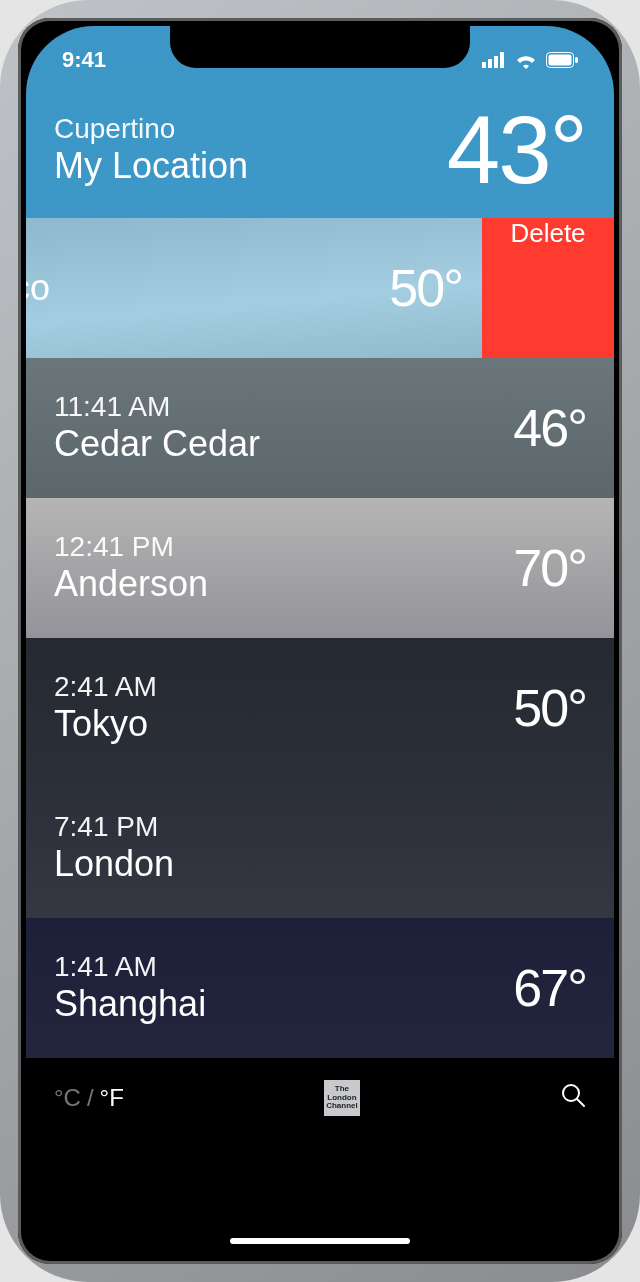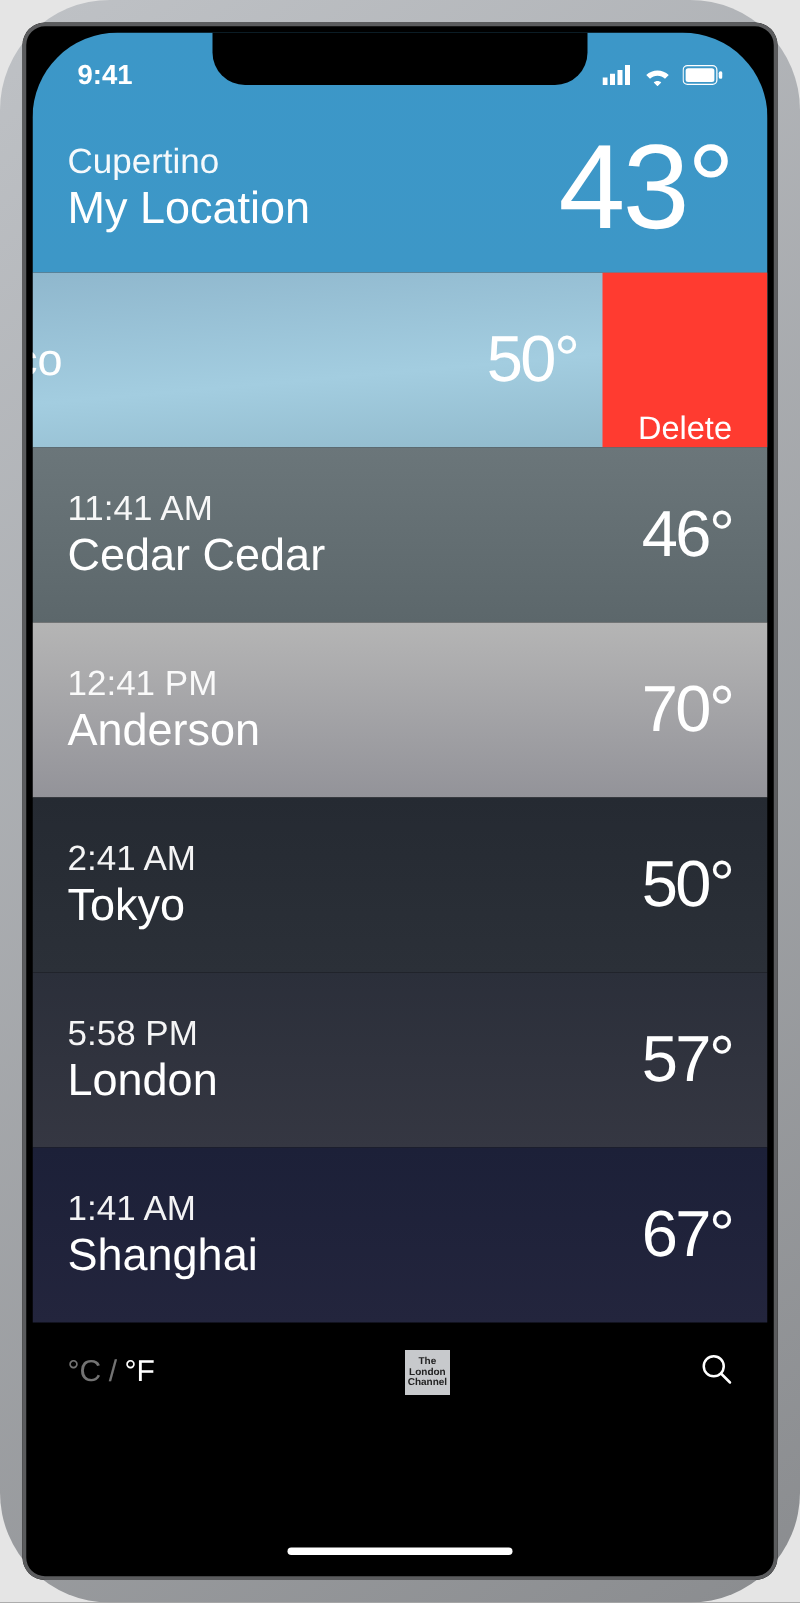--- a/index.html
+++ b/index.html
@@ -8,21 +8,21 @@
     position: relative;
     width: 640px; height: 1282px;
     background: linear-gradient(145deg,#bfc2c6,#8a8c8f);
     border-radius: 88px;
     padding: 18px;
   }
   .bezel {
     position: relative;
     width: 100%; height: 100%;
     background: #000;
-    border-radius: 18px;
+    border-radius: 32px;
     padding: 8px;
     box-shadow: inset 0 0 0 3px #5b5c5e;
   }
   .screen {
     position: relative;
     width: 100%; height: 100%;
     background: #000;
     border-radius: 68px;
     overflow: hidden;
     color: #fff;
@@ -51,21 +51,21 @@
   .row .info { display: flex; flex-direction: column; line-height: 1.15; }
   .row .time { font-size: 28px; font-weight: 300; opacity: .95; }
   .row .city { font-size: 36px; font-weight: 300; }
   .row .temp { font-size: 52px; font-weight: 200; letter-spacing: -2px; }
   .row:first-child .temp { font-size: 96px; }
   .row.swiped { padding-left: 0; }
   .row.swiped .info { transform: translateX(-110px); }
   .row.swiped .main-swipe { display: flex; align-items: center; justify-content: space-between; flex: 1; padding-right: 0; }
   .delete-btn {
     width: 132px; height: 100%; background:#ff3b30;
-    display:flex; align-items:flex-end; justify-content:center;
+    display:flex; align-items:flex-start; justify-content:center;
     font-size: 26px; font-weight: 400; margin-right: -28px;
   }
   .toolbar {
     height: 80px; display: flex; align-items:center; justify-content: space-between;
     padding: 0 28px; font-size: 24px; font-weight: 300;
   }
   .unit { display:flex; gap:6px; align-items:center; }
   .unit .dim { opacity: .45; }
   .twc { width: 36px; height: 36px; background:#c7c9cc; color:#222; font-size: 8px; line-height:1.05;
          display:flex; align-items:center; justify-content:center; text-align:center; font-weight:600; }
@@ -155,24 +155,23 @@
       <div class="row bg-dark">
         <div class="info">
           <span class="time">2:41 AM</span>
           <span class="city">Tokyo</span>
         </div>
         <span class="temp">50°</span>
       </div>
 
       <div class="row bg-dusk">
         <div class="info">
-          <span class="time">5:58 PM</span>
+          <span class="time">7:41 PM</span>
           <span class="city">London</span>
         </div>
-        <span class="temp">57°</span>
       </div>
 
       <div class="row bg-night">
         <div class="info">
           <span class="time">1:41 AM</span>
           <span class="city">Shanghai</span>
         </div>
         <span class="temp">67°</span>
       </div>
 

